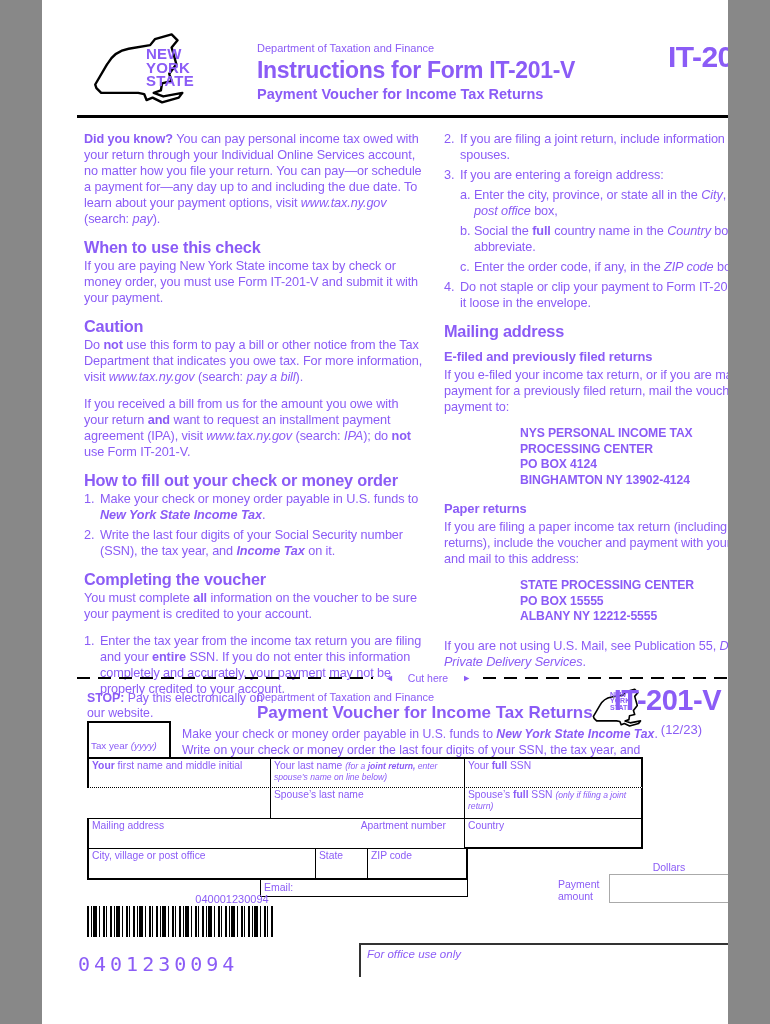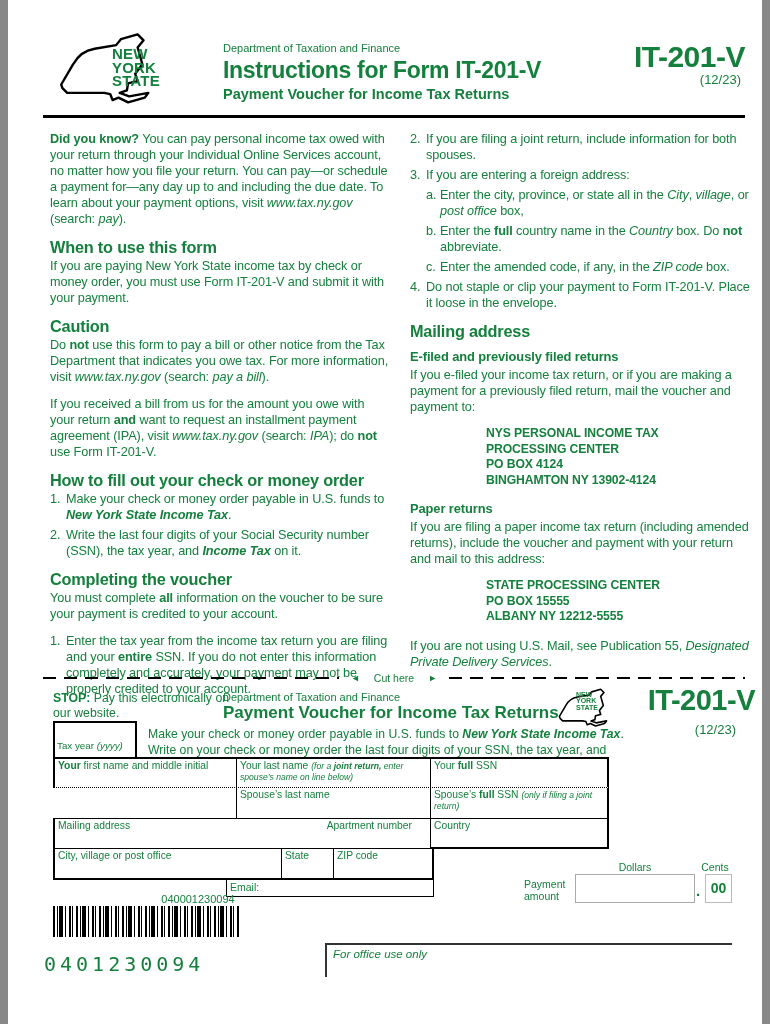--- a/index.html
+++ b/index.html
@@ -1,18 +1,18 @@
 <!DOCTYPE html>
 <html><head>
 <meta charset="utf-8">
 <style>
   html,body { margin:0; padding:0; background:#888; }
   .page {
-    position:relative; width:754px; height:1024px; background:#fff;
-    font-family:"Liberation Sans", sans-serif; color:#15803d; overflow:hidden;
+    position:relative; width:686px; height:1024px; background:#fff;
+    font-family:"Liberation Sans", sans-serif; color:#8b5cf6; overflow:hidden;
     margin:0 auto;
   }
   
   .header { position:absolute; top:28px; left:35px; width:702px; height:88px; }
   .logo { position:absolute; }
   .logo svg { position:absolute; left:0; top:0; }
   .logo .logo-text { position:absolute; font-weight:bold; }
   .logo-big { left:0; top:4px; width:170px; height:80px; }
   .logo-big .logo-text { left:69px; top:15px; font-size:15px; line-height:13.5px; letter-spacing:.2px; }
   .hdr-center { position:absolute; left:180px; top:14px; }
@@ -99,21 +99,21 @@
     </div>
     <div class="hdr-formid">IT-201-V</div>
     <div class="hdr-rev">(12/23)</div>
   </div>
   <div class="rule"></div>
 
   <div class="cols">
     <div class="col">
       <p class="para"><span style="font-weight: bold;">Did you know? </span><span>You can pay personal income tax owed with your return through your Individual Online Services account, no matter how you file your return. You can pay—or schedule a payment for—any day up to and including the due date. To learn about your payment options, visit </span><span style="font-style: italic;">www.tax.ny.gov</span><span> (search: </span><span style="font-style: italic;">pay</span><span>).</span></p>
 
-      <div class="h2">When to use this form</div>
+      <div class="h2">When to use this check</div>
       <p class="para">If you are paying New York State income tax by check or money order, you must use Form IT-201-V and submit it with your payment.</p>
 
       <div class="h2">Caution</div>
       <p class="para"><span>Do </span><span style="font-weight: bold;">not</span><span> use this form to pay a bill or other notice from the Tax Department that indicates you owe tax. For more information, visit </span><span style="font-style: italic;">www.tax.ny.gov</span><span> (search: </span><span style="font-style: italic;">pay a bill</span><span>).</span></p>
       <p class="para"><span>If you received a bill from us for the amount you owe with your return </span><span style="font-weight: bold;">and</span><span> want to request an installment payment agreement (IPA), visit </span><span style="font-style: italic;">www.tax.ny.gov</span><span> (search: </span><span style="font-style: italic;">IPA</span><span>); do </span><span style="font-weight: bold;">not</span><span> use Form IT-201-V.</span></p>
 
       <div class="h2">How to fill out your check or money order</div>
       <div class="li">
         <span class="num">1.</span>
         <span class="body"><span>Make your check or money order payable in U.S. funds to </span><span style="font-weight: bold; font-style: italic;">New York State Income Tax</span><span>.</span></span>
@@ -139,25 +139,25 @@
       <div class="li">
         <span class="num">3.</span>
         <span class="body"><span>If you are entering a foreign address:</span></span>
       </div>
       <div class="li subli">
         <span class="num">a.</span>
         <span class="body"><span>Enter the city, province, or state all in the </span><span style="font-style: italic;">City</span><span>, </span><span style="font-style: italic;">village</span><span>, or </span><span style="font-style: italic;">post office</span><span> box,</span></span>
       </div>
       <div class="li subli">
         <span class="num">b.</span>
-        <span class="body"><span>Enter the </span><span style="font-weight: bold;">full</span><span> country name in the </span><span style="font-style: italic;">Country</span><span> box. Do </span><span style="font-weight: bold;">not</span><span> abbreviate.</span></span>
+        <span class="body"><span>Social the </span><span style="font-weight: bold;">full</span><span> country name in the </span><span style="font-style: italic;">Country</span><span> box. Do </span><span style="font-weight: bold;">not</span><span> abbreviate.</span></span>
       </div>
       <div class="li subli">
         <span class="num">c.</span>
-        <span class="body"><span>Enter the amended code, if any, in the </span><span style="font-style: italic;">ZIP code</span><span> box.</span></span>
+        <span class="body"><span>Enter the order code, if any, in the </span><span style="font-style: italic;">ZIP code</span><span> box.</span></span>
       </div>
       <div class="li">
         <span class="num">4.</span>
         <span class="body"><span>Do not staple or clip your payment to Form IT-201-V. Place it loose in the envelope.</span></span>
       </div>
 
       <div class="h2">Mailing address</div>
       <div class="h3">E-filed and previously filed returns</div>
       <p class="para">If you e-filed your income tax return, or if you are making a payment for a previously filed return, mail the voucher and payment to:</p>
       <div class="addr">

